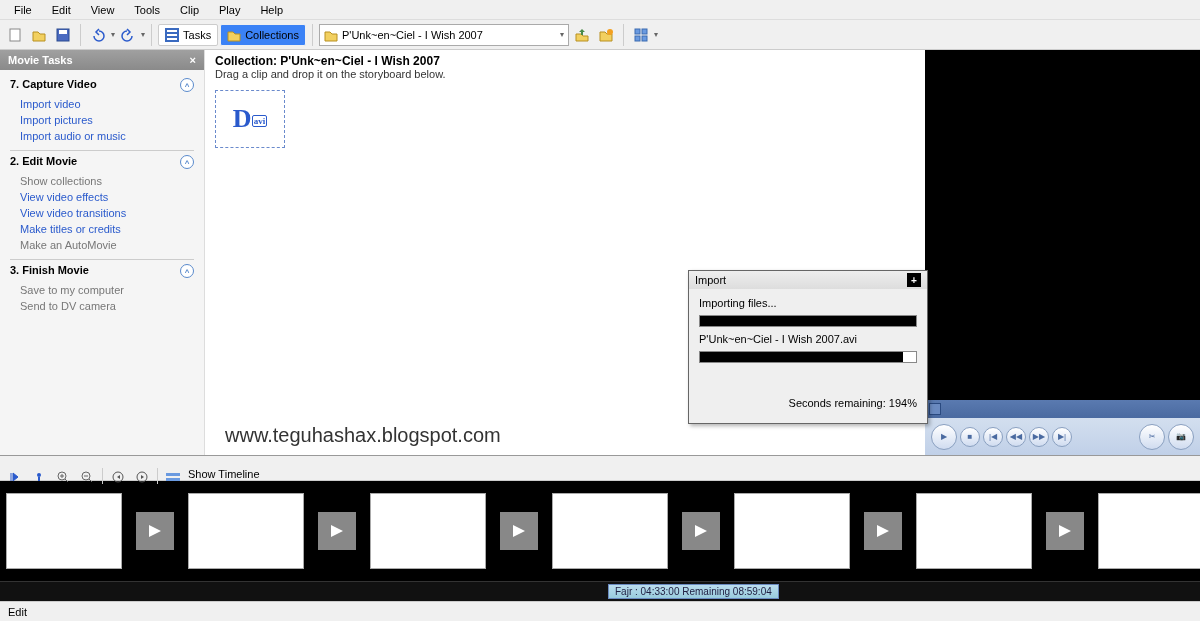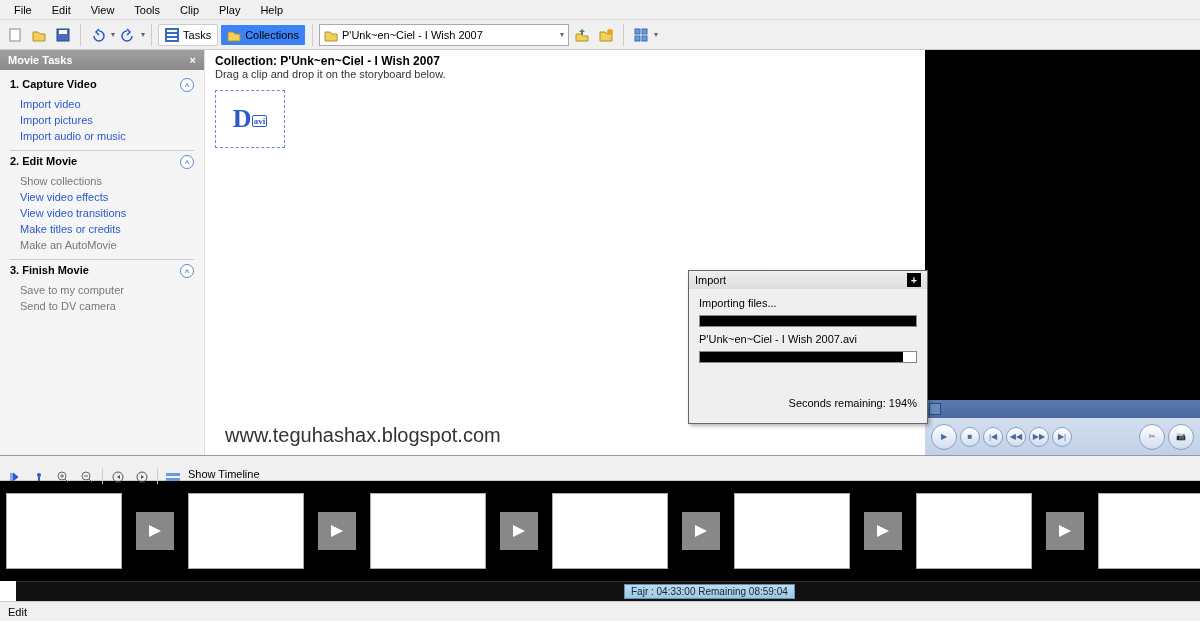--- a/index.html
+++ b/index.html
@@ -67,21 +67,21 @@
 .tl-toolbar { height: 22px; background: #f0f0f0; border-top: 1px solid #999; border-bottom: 1px solid #ccc; display: flex; align-items: flex-start; padding: 12px 6px; gap: 6px; }
 .tl-btn { width: 18px; height: 18px; display: flex; align-items: center; justify-content: center; }
 .tl-sep { width: 1px; height: 16px; background: #ccc; }
 
 
 .storyboard { height: 100px; background: #000; display: flex; align-items: center; overflow: hidden; }
 .sb-clip { height: 76px; width: 116px; background: #fff; border: 1px solid #aaa; margin-left: 14px; flex: none; }
 .sb-clip:first-child { margin-left: 6px; }
 .sb-trans { width: 38px; height: 38px; background: #888; display: flex; align-items: center; justify-content: center; margin-left: 14px; flex: none; }
 .sb-trans svg { width: 20px; height: 20px; }
-.sb-below { height: 20px; background: #111; border-top: 1px solid #333; position: relative; margin-left: 16px; }
+.sb-below { height: 20px; background: #111; border-top: 1px solid #333; position: relative; }
 .sb-prayer { position: absolute; left: 608px; top: 2px; background: linear-gradient(#bde,#9cd); border: 1px solid #6a8ac0; padding: 1px 6px; font-size: 10px; color: #224; }
 
 
 .statusbar { height: 20px; background: #f0f0f0; border-top: 1px solid #ccc; padding: 2px 8px; display: flex; align-items: center; }
 
 svg { display: block; }
 </style>
 </head>
 <body>
 
@@ -183,21 +183,21 @@
 
 <div class="main">
 
   <div class="sidebar">
     <div class="side-head">
       <span>Movie Tasks</span>
       <span style="cursor:pointer">×</span>
     </div>
     <div class="side-sec">
       <div class="side-title">
-        <span>1. Capture Video</span>
+        <span>7. Capture Video</span>
         <span class="chev">˄</span>
       </div>
       <span class="side-link">Import video</span>
       <span class="side-link">Import pictures</span>
       <span class="side-link">Import audio or music</span>
 
       <div class="side-title">
         <span>2. Edit Movie</span>
         <span class="chev">˄</span>
       </div>

